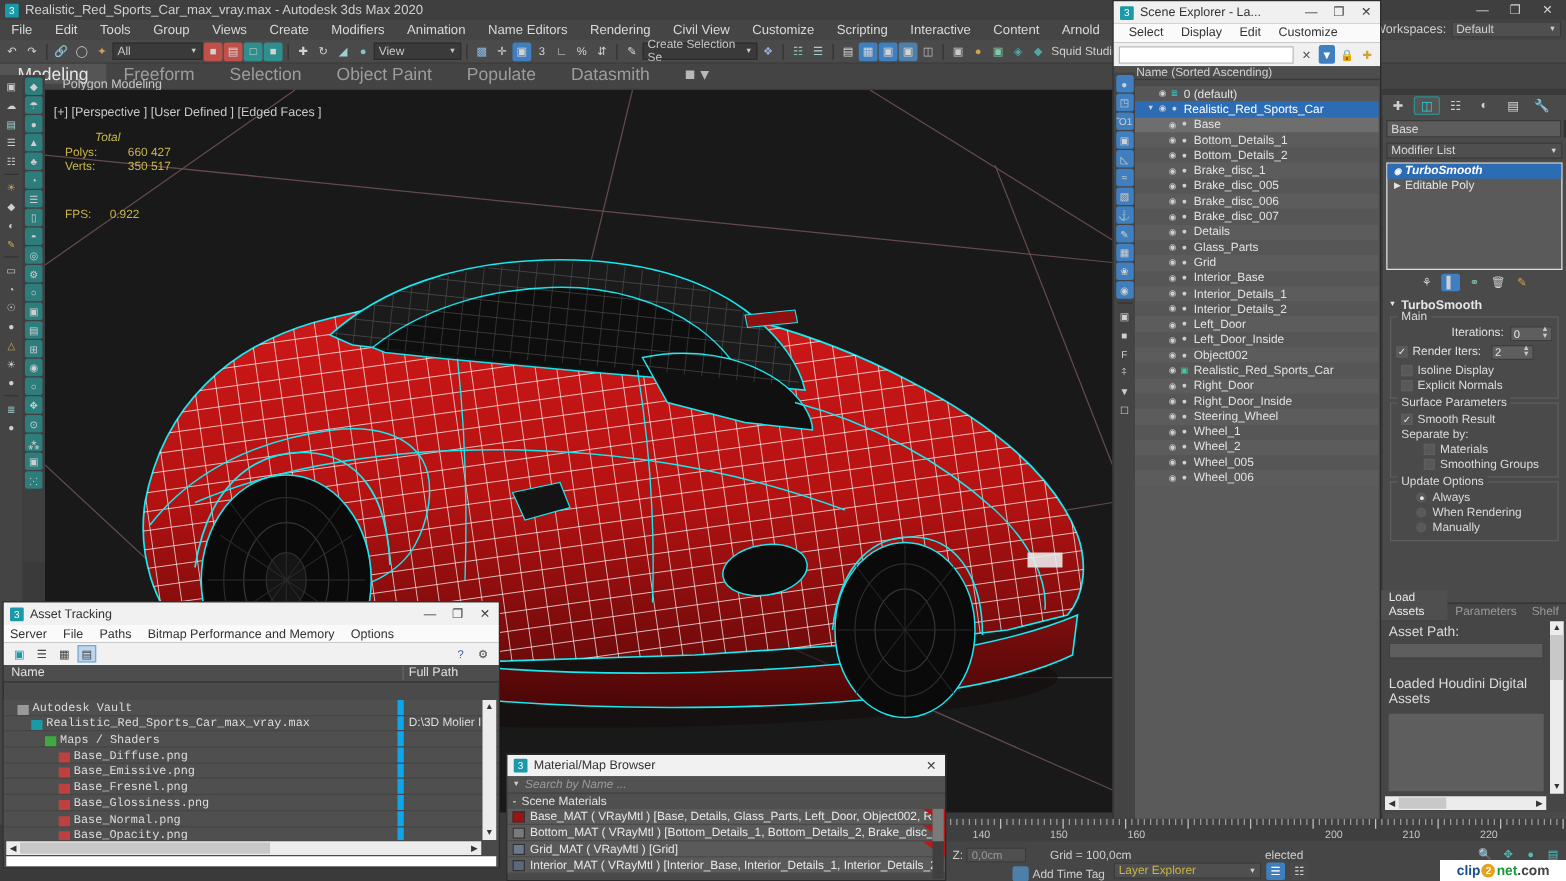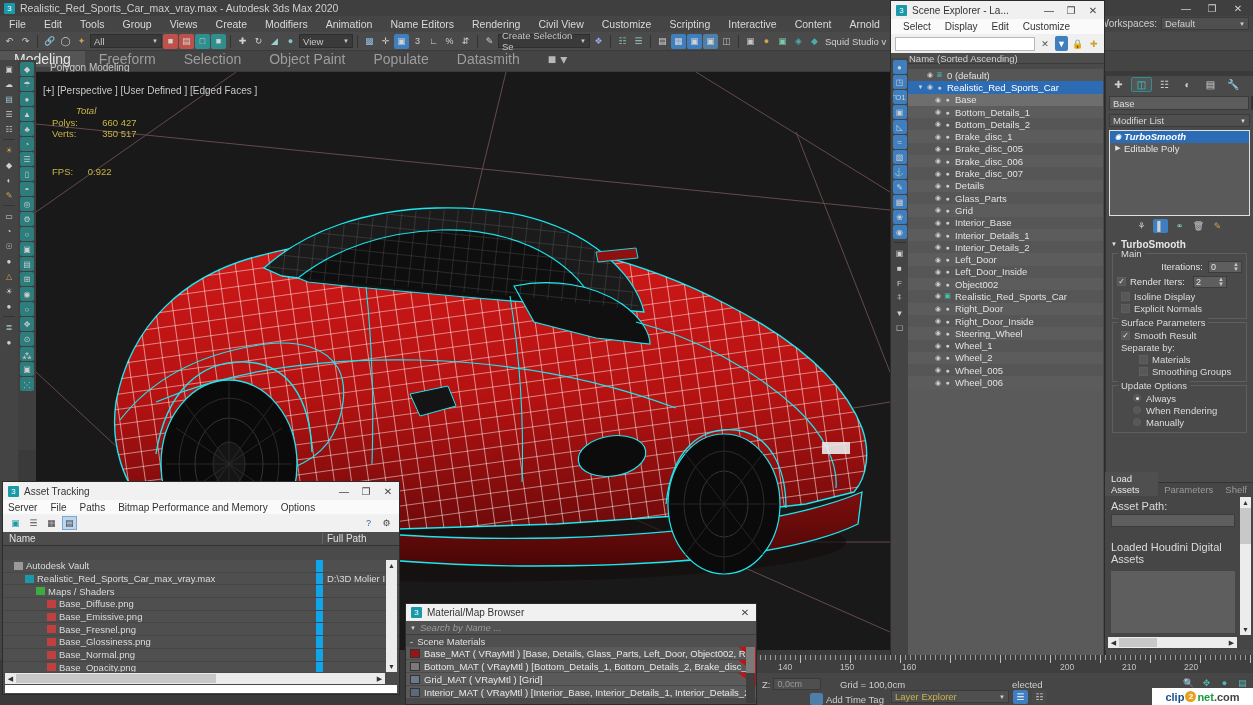--- a/index.html
+++ b/index.html
@@ -130,21 +130,21 @@
   .at-menu{height:14px;background:#fafafa;display:flex;align-items:center;gap:13px;padding-left:5px;}
   .at-menu span{font-size:10px;color:#333;}
   .at-tb{height:18px;background:#f1f1f1;display:flex;align-items:center;gap:3px;padding:0 5px;}
   .atb{width:15px;height:14px;display:flex;align-items:center;justify-content:center;font-size:9px;color:#444;border:1px solid transparent;}
   .atb.on{background:#bcd6ef;border:1px solid #7aa7d0;}
   .at-hdr{height:14px;background:#4d4d4d;display:flex;align-items:center;border-bottom:1px solid #333;font-size:10px;color:#e0e0e0;}
   .at-hdr .c1{width:320px;padding-left:6px;border-right:1px solid #666;}
   .at-hdr .c2{flex:1;padding-left:4px;}
   .at-list{position:absolute;left:0;right:0;top:78px;bottom:22px;overflow:hidden;background:#4f4f4f;}
   .arow{height:12.7px;display:flex;align-items:center;font-size:9.5px;color:#dcdcdc;border-bottom:1px solid #454545;}
-  .arow .n{width:320px;display:flex;align-items:center;border-right:7px solid #0ea5e9;height:100%;}
+  .arow .n{width:320px;display:flex;align-items:flex-end;border-right:5px solid #0ea5e9;height:100%;font-family:Liberation Mono, monospace;}
   .arow .p{flex:1;padding-left:4px;font-size:9.5px;color:#dcdcdc;}
   .fi{width:9px;height:8px;margin-right:3px;display:inline-block;}
   .at-hs{position:absolute;left:2px;right:14px;bottom:10px;height:11px;background:#ececec;display:flex;align-items:center;}
   .at-hs .ar{width:11px;text-align:center;font-size:7px;color:#333;}
   .at-hs .th{height:9px;background:#c8c8c8;}
   .at-vs{position:absolute;right:2px;top:78px;bottom:22px;width:11px;background:#ececec;}
   .at-vs .ar{height:11px;font-size:7px;color:#333;text-align:center;line-height:11px;}
   .at-foot{position:absolute;left:2px;right:2px;bottom:1px;height:8px;background:#fff;}
 
   
@@ -248,21 +248,21 @@
     </div>
     <div class="tbi" style="background:#c0504a">■</div>
     <div class="tbi" style="background:#c0504a">▤</div>
     <div class="tbi tealbox">□</div>
     <div class="tbi tealbox">■</div>
     <div class="sep"></div>
     <div class="tbi">✚</div>
     <div class="tbi">↻</div>
     <div class="tbi" style="color:#9fd0d0">◢</div>
     <div class="tbi" style="color:#7fc8c8">●</div>
-    <div class="tbsel" style="width:54px">
+    <div class="tbsel" style="width:70px">
       <span>View</span>
       <span class="car">▼</span>
     </div>
     <div class="sep"></div>
     <div class="tbi" style="color:#8fb8e0">▩</div>
     <div class="tbi">✛</div>
     <div class="tbi on">▣</div>
     <div class="tbi">3</div>
     <div class="tbi">∟</div>
     <div class="tbi">%</div>

